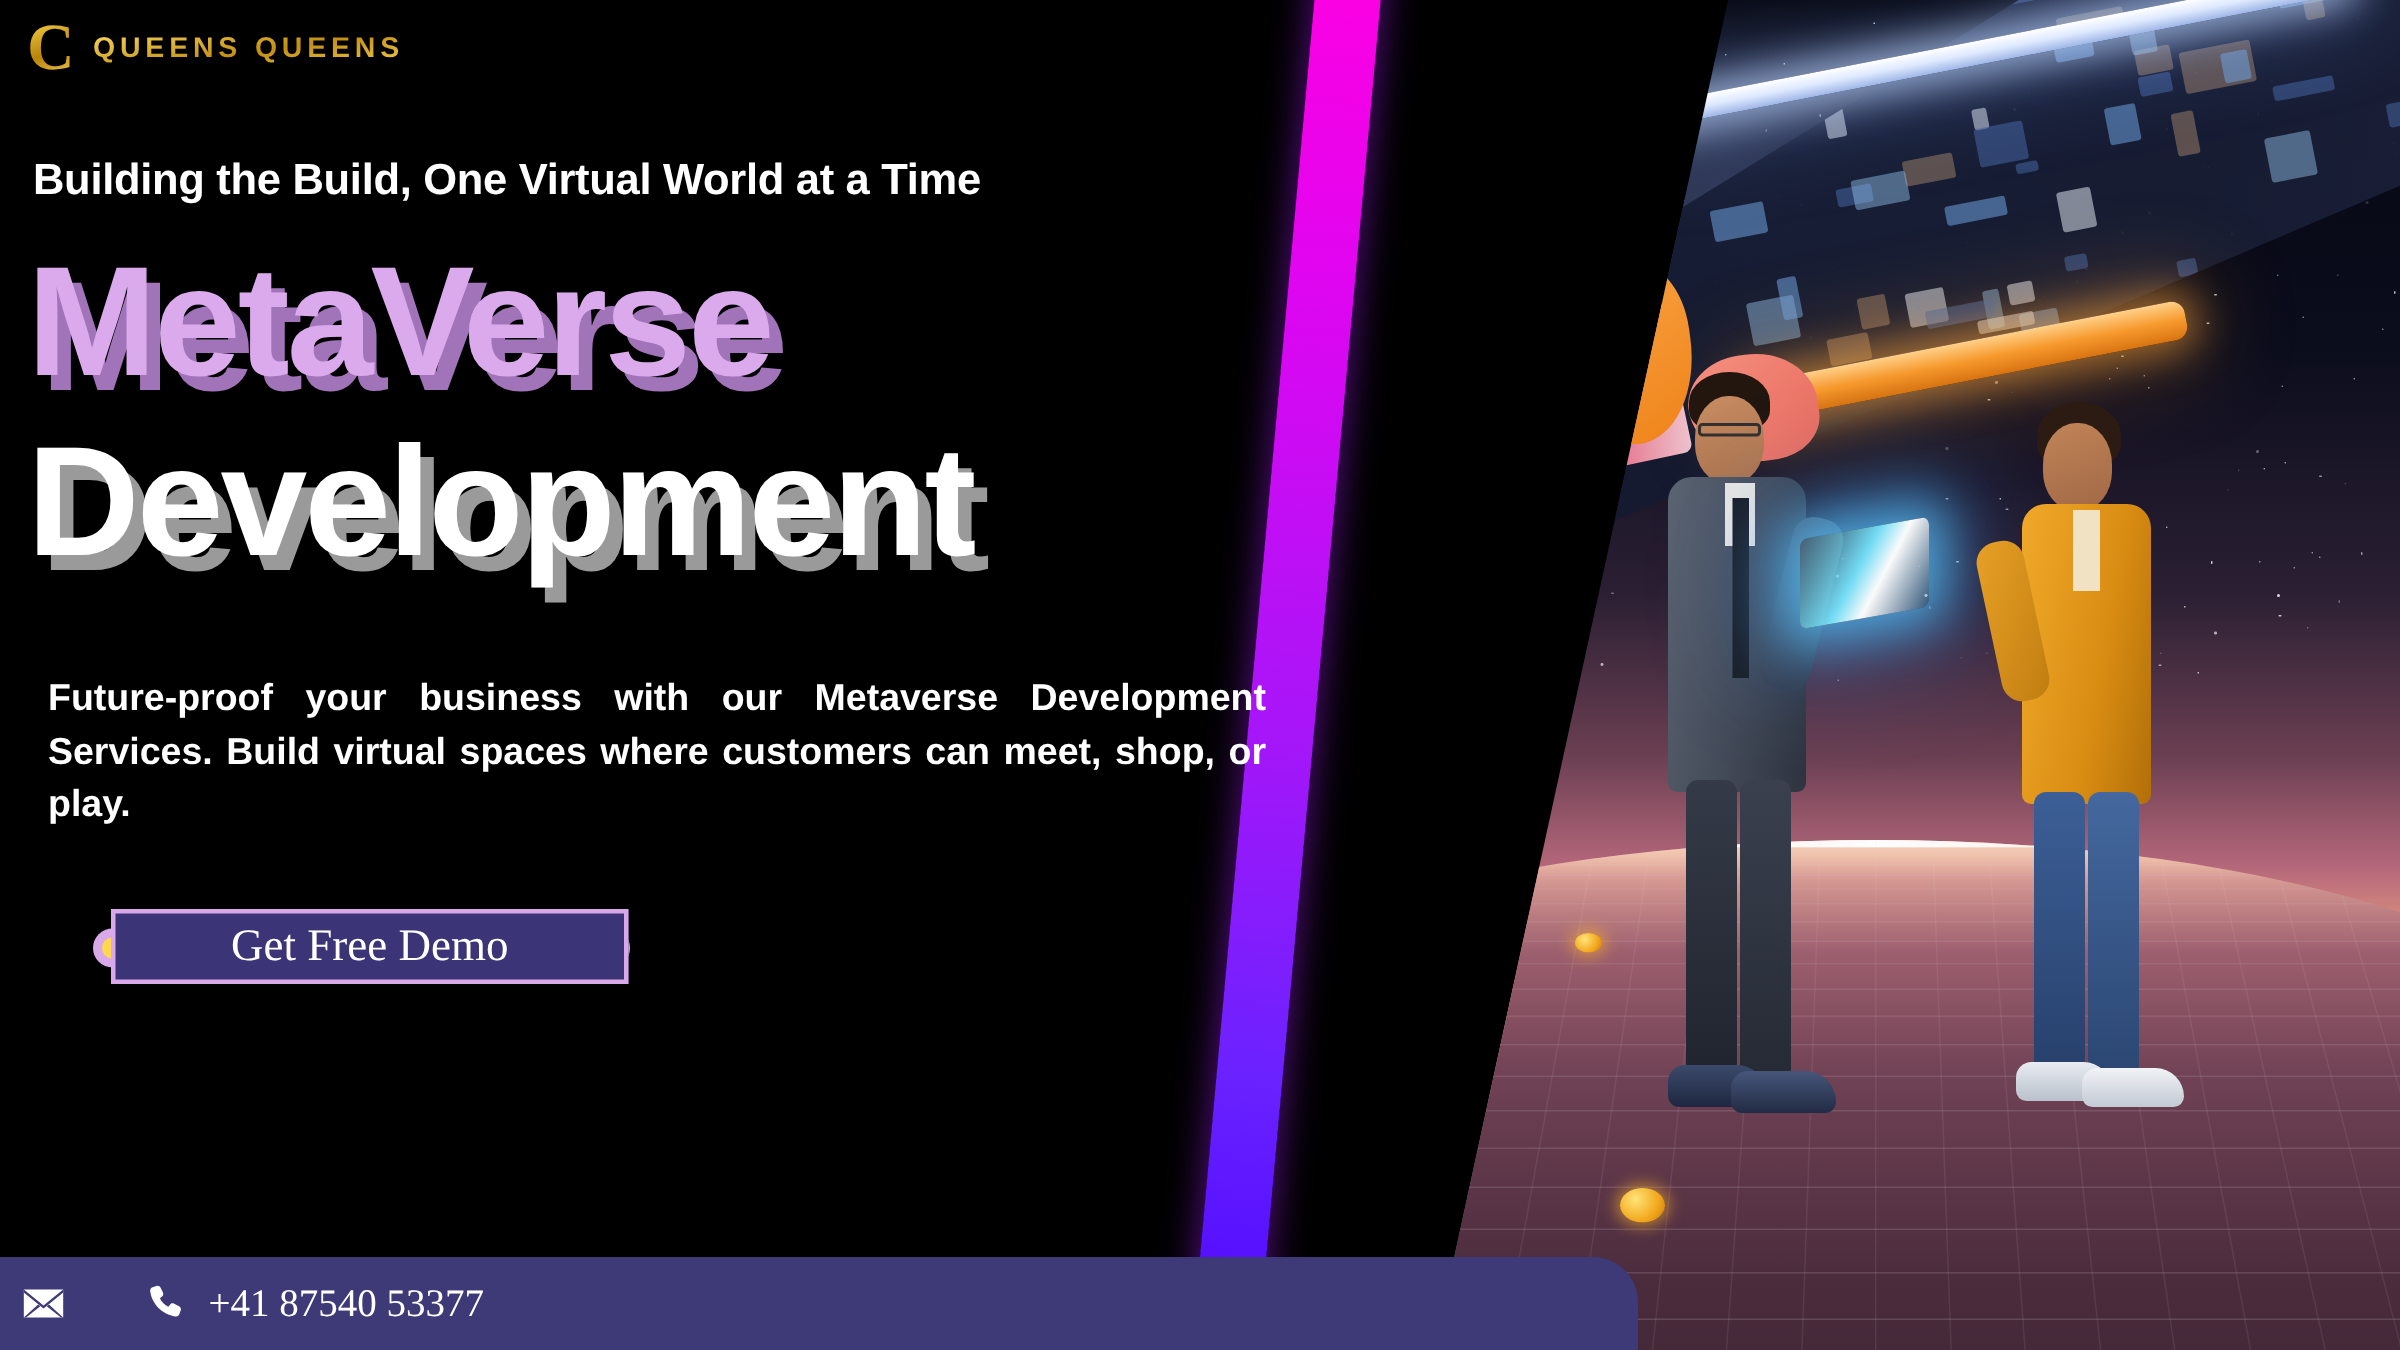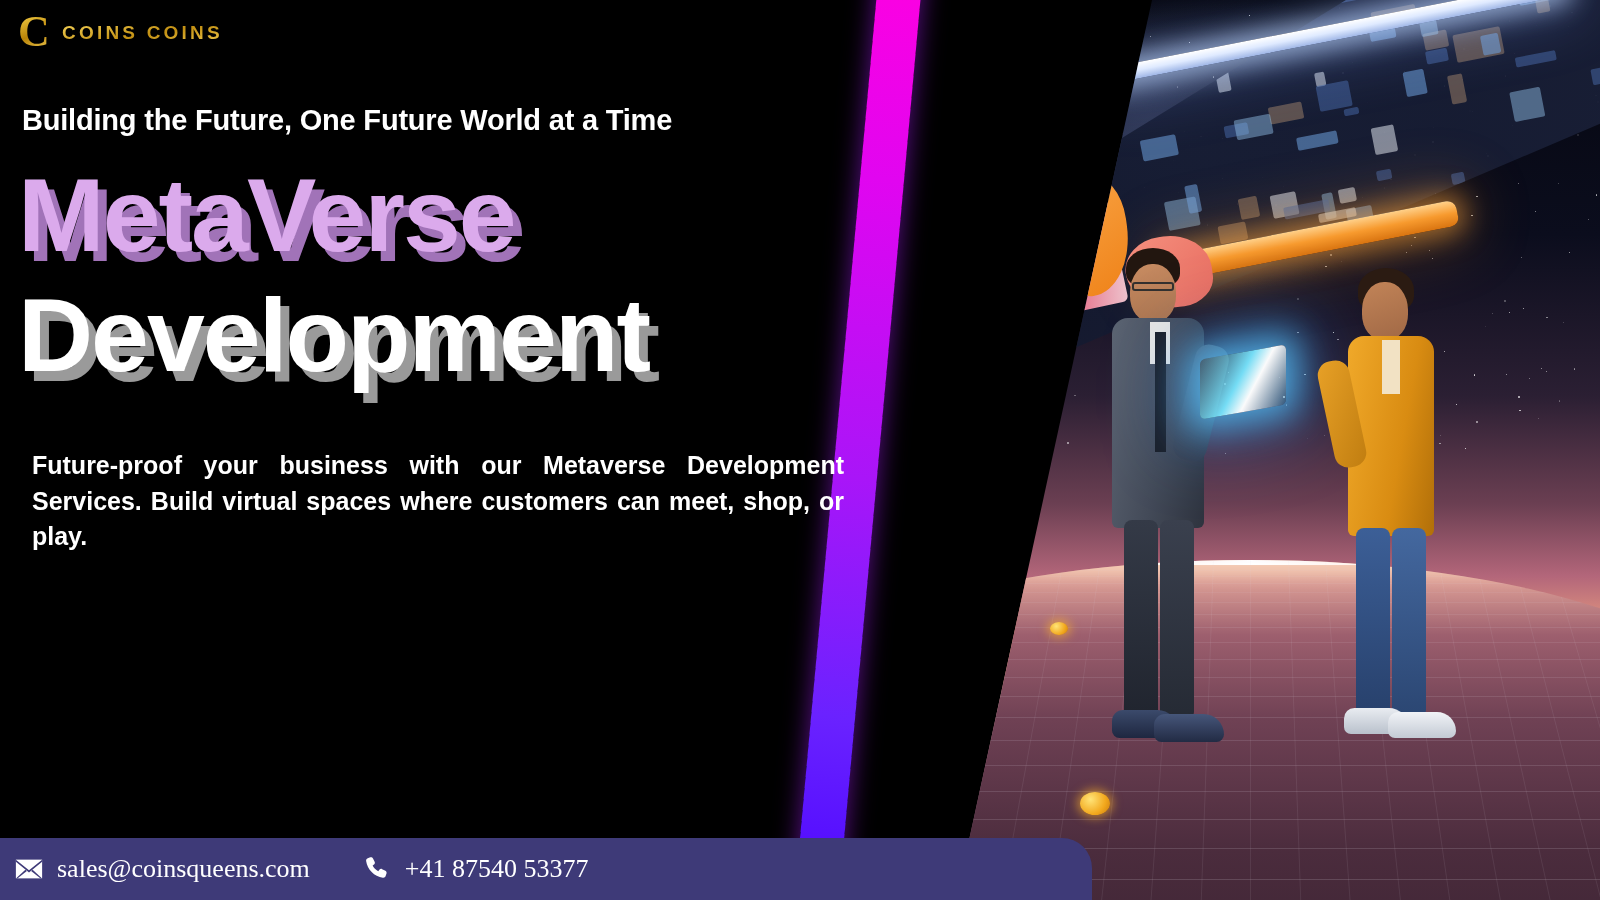--- a/index.html
+++ b/index.html
@@ -505,42 +505,46 @@
       <div class="av-shoe" style="left:58px; top:444px; width:68px; height:26px; background:linear-gradient(#f1f3f7,#c3cad4);"></div>
     </div>
   </div>
 
   <div class="stripe"></div>
 
   <div class="panel">
 
     <div class="logo-row">
       <div class="logo-c">C</div>
-      <div class="logo-text">COINS COINS</div>
-    </div>
-
-    <div class="tagline">Building the Future, One Future World at a Time</div>
+      <div class="logo-text">QUEENS QUEENS</div>
+    </div>
+
+    <div class="tagline">Building the Build, One Virtual World at a Time</div>
 
     <div class="head-line head-1">MetaVerse</div>
     <div class="head-line head-2">Development</div>
 
     <div class="desc">Future-proof your business with our Metaverse Development Services. Build virtual spaces where customers can meet, shop, or play.</div>
 
+    <div class="cta-wrap">
+      <div class="cta-dot left"></div>
+      <div class="cta-dot right"></div>
+      <div class="cta-btn">Get Free Demo</div>
+    </div>
   </div>
 
   <div class="footer">
 
     <div class="contact email">
       <svg class="ic" viewBox="0 0 24 24">
         <path fill="#ffffff" d="M1.5 4.5h21v15h-21z"></path>
         <path fill="#3e3a78" d="M1.5 4.5L12 13 22.5 4.5v1.6L12 14.7 1.5 6.1z"></path>
         <path fill="#3e3a78" d="M1.5 19.5l7.6-7 1.2 1-7.6 6z"></path>
         <path fill="#3e3a78" d="M22.5 19.5l-7.6-7-1.2 1 7.6 6z"></path>
       </svg>
-      <span>sales@coinsqueens.com</span>
     </div>
 
     <div class="contact phone">
       <svg class="ic" viewBox="0 0 24 24">
         <path fill="#ffffff" d="M6.6 2.6c.9-.3 1.8.1 2.2.9l1.3 2.6c.4.8.2 1.7-.5 2.2l-1.1.9c.9 2 2.5 3.6 4.5 4.5l.9-1.1c.5-.7 1.4-.9 2.2-.5l2.6 1.3c.8.4 1.2 1.3.9 2.2l-.7 2c-.3.9-1.2 1.5-2.2 1.3C9.8 17.9 4.2 12.3 3.3 5.5c-.1-1 .4-1.9 1.3-2.2z"></path>
       </svg>
       <span>+41 87540 53377</span>
     </div>
 
   </div>

